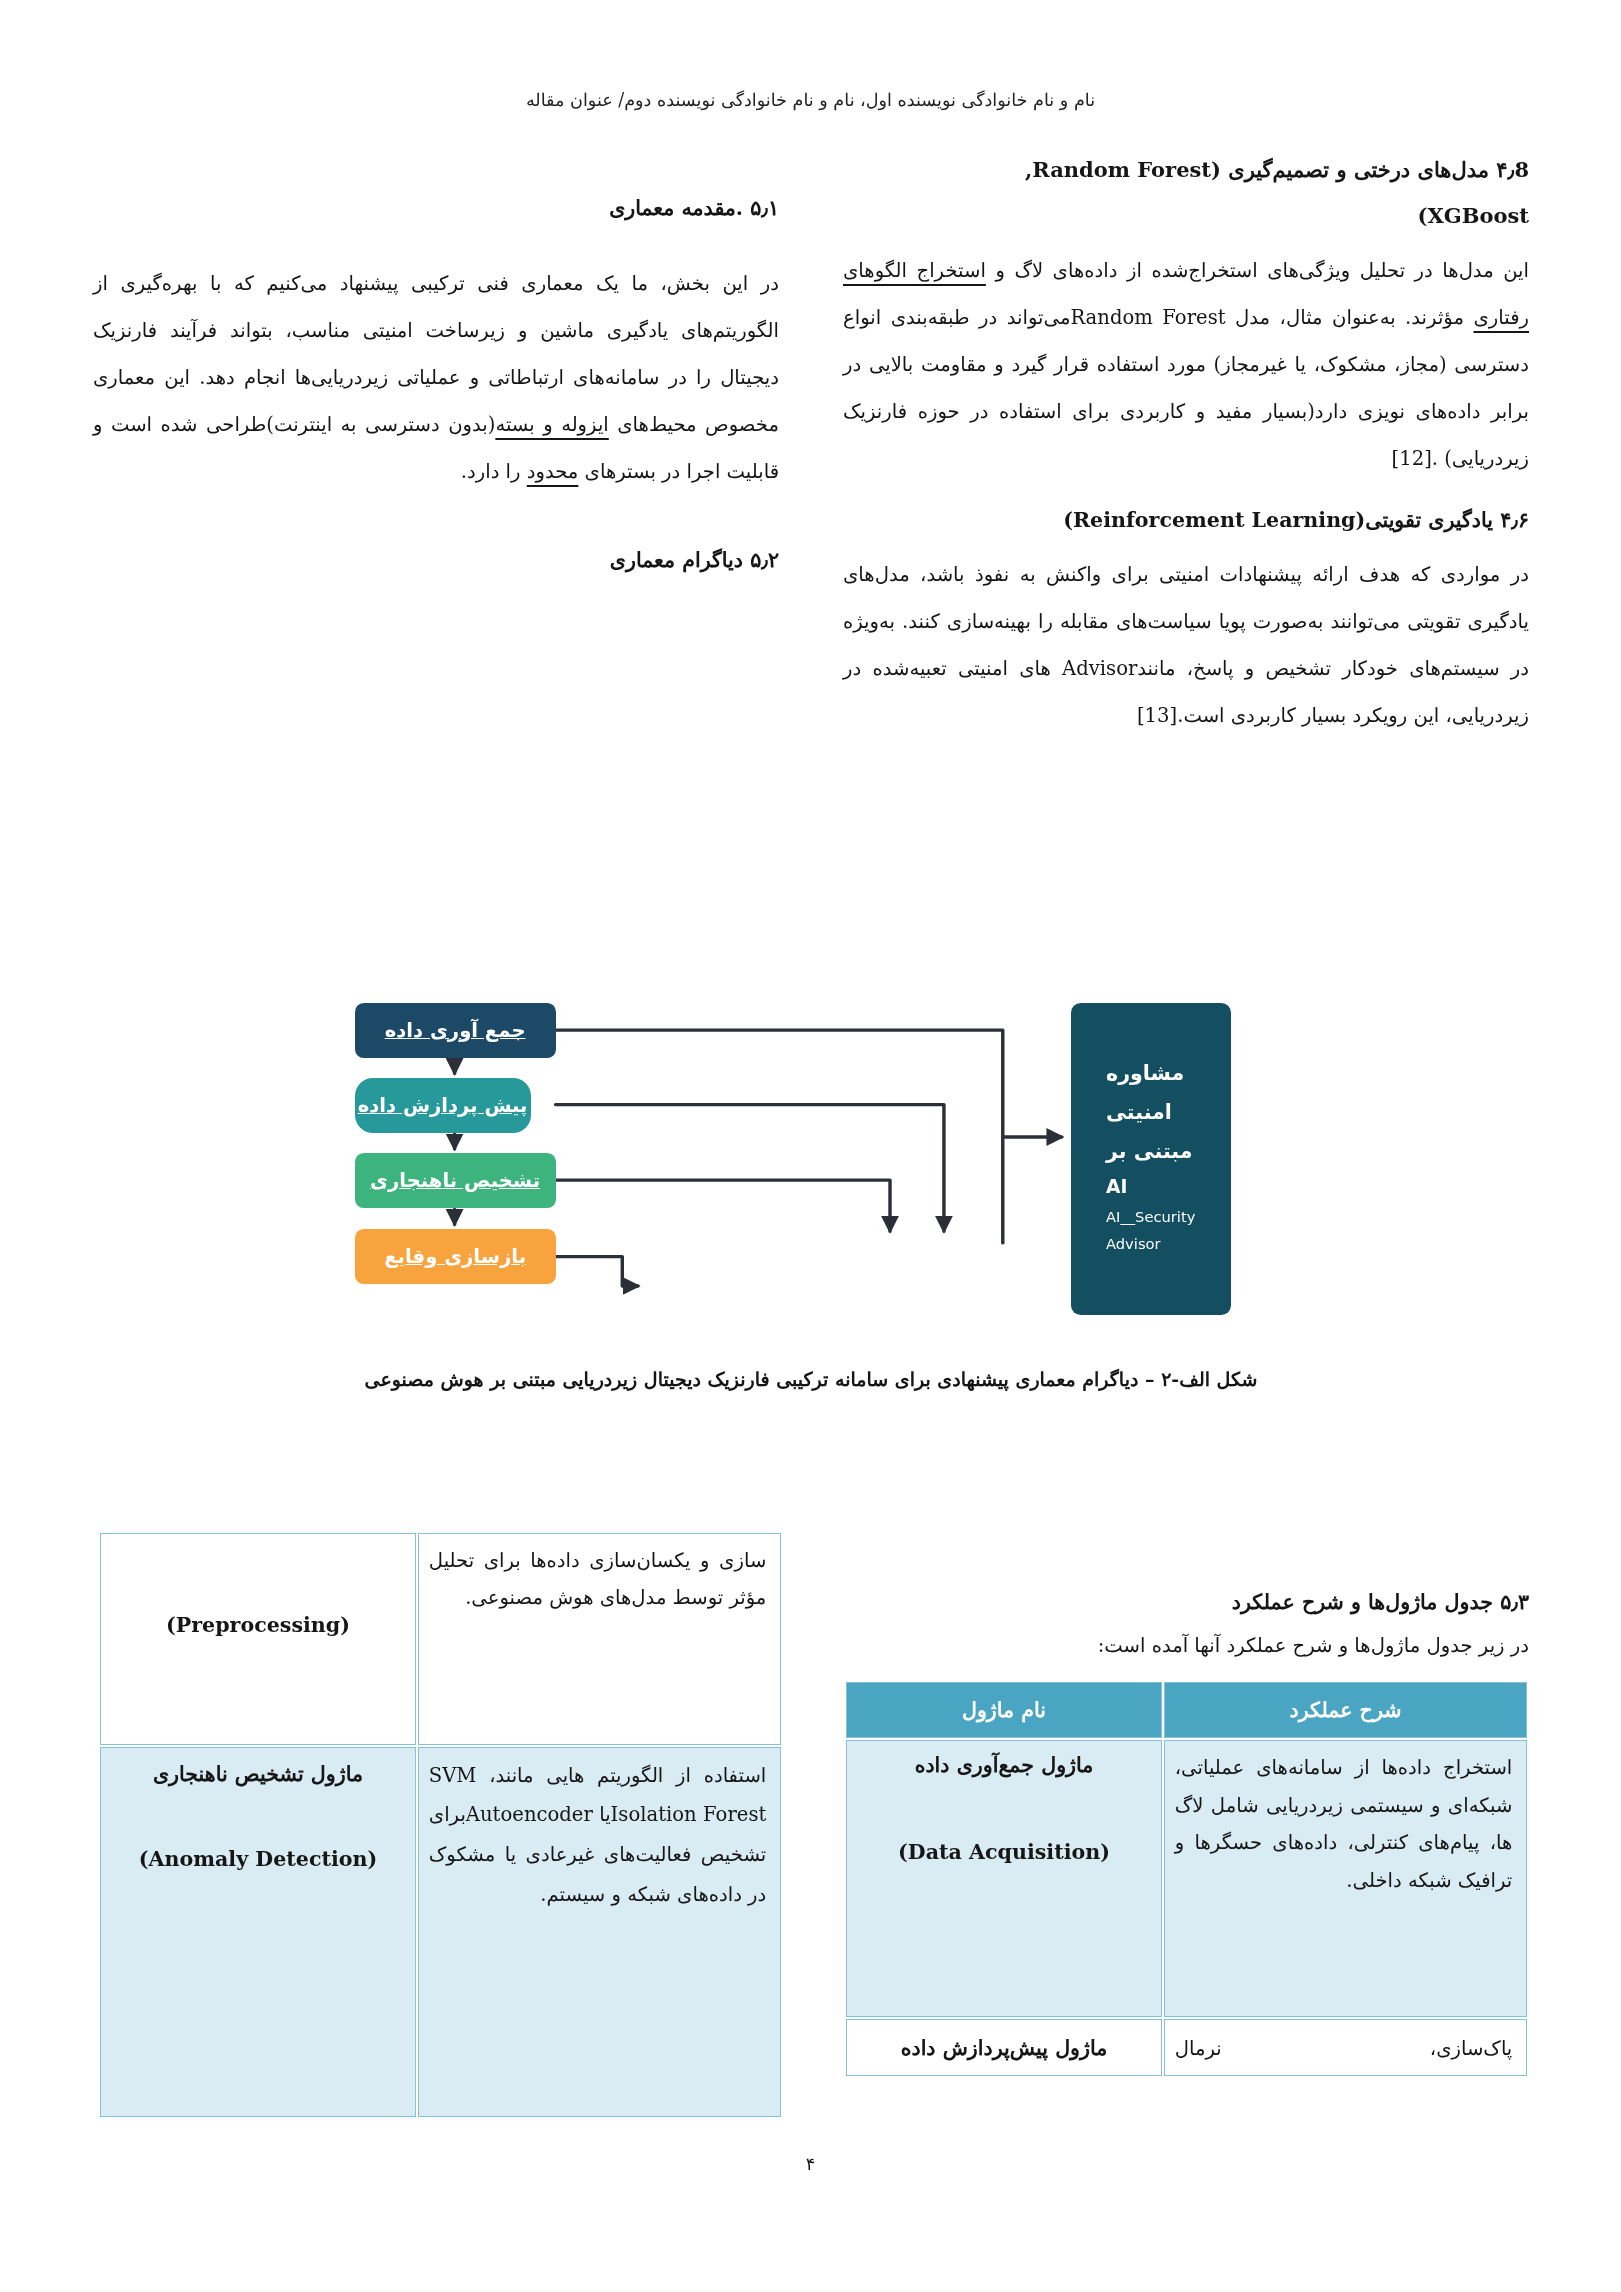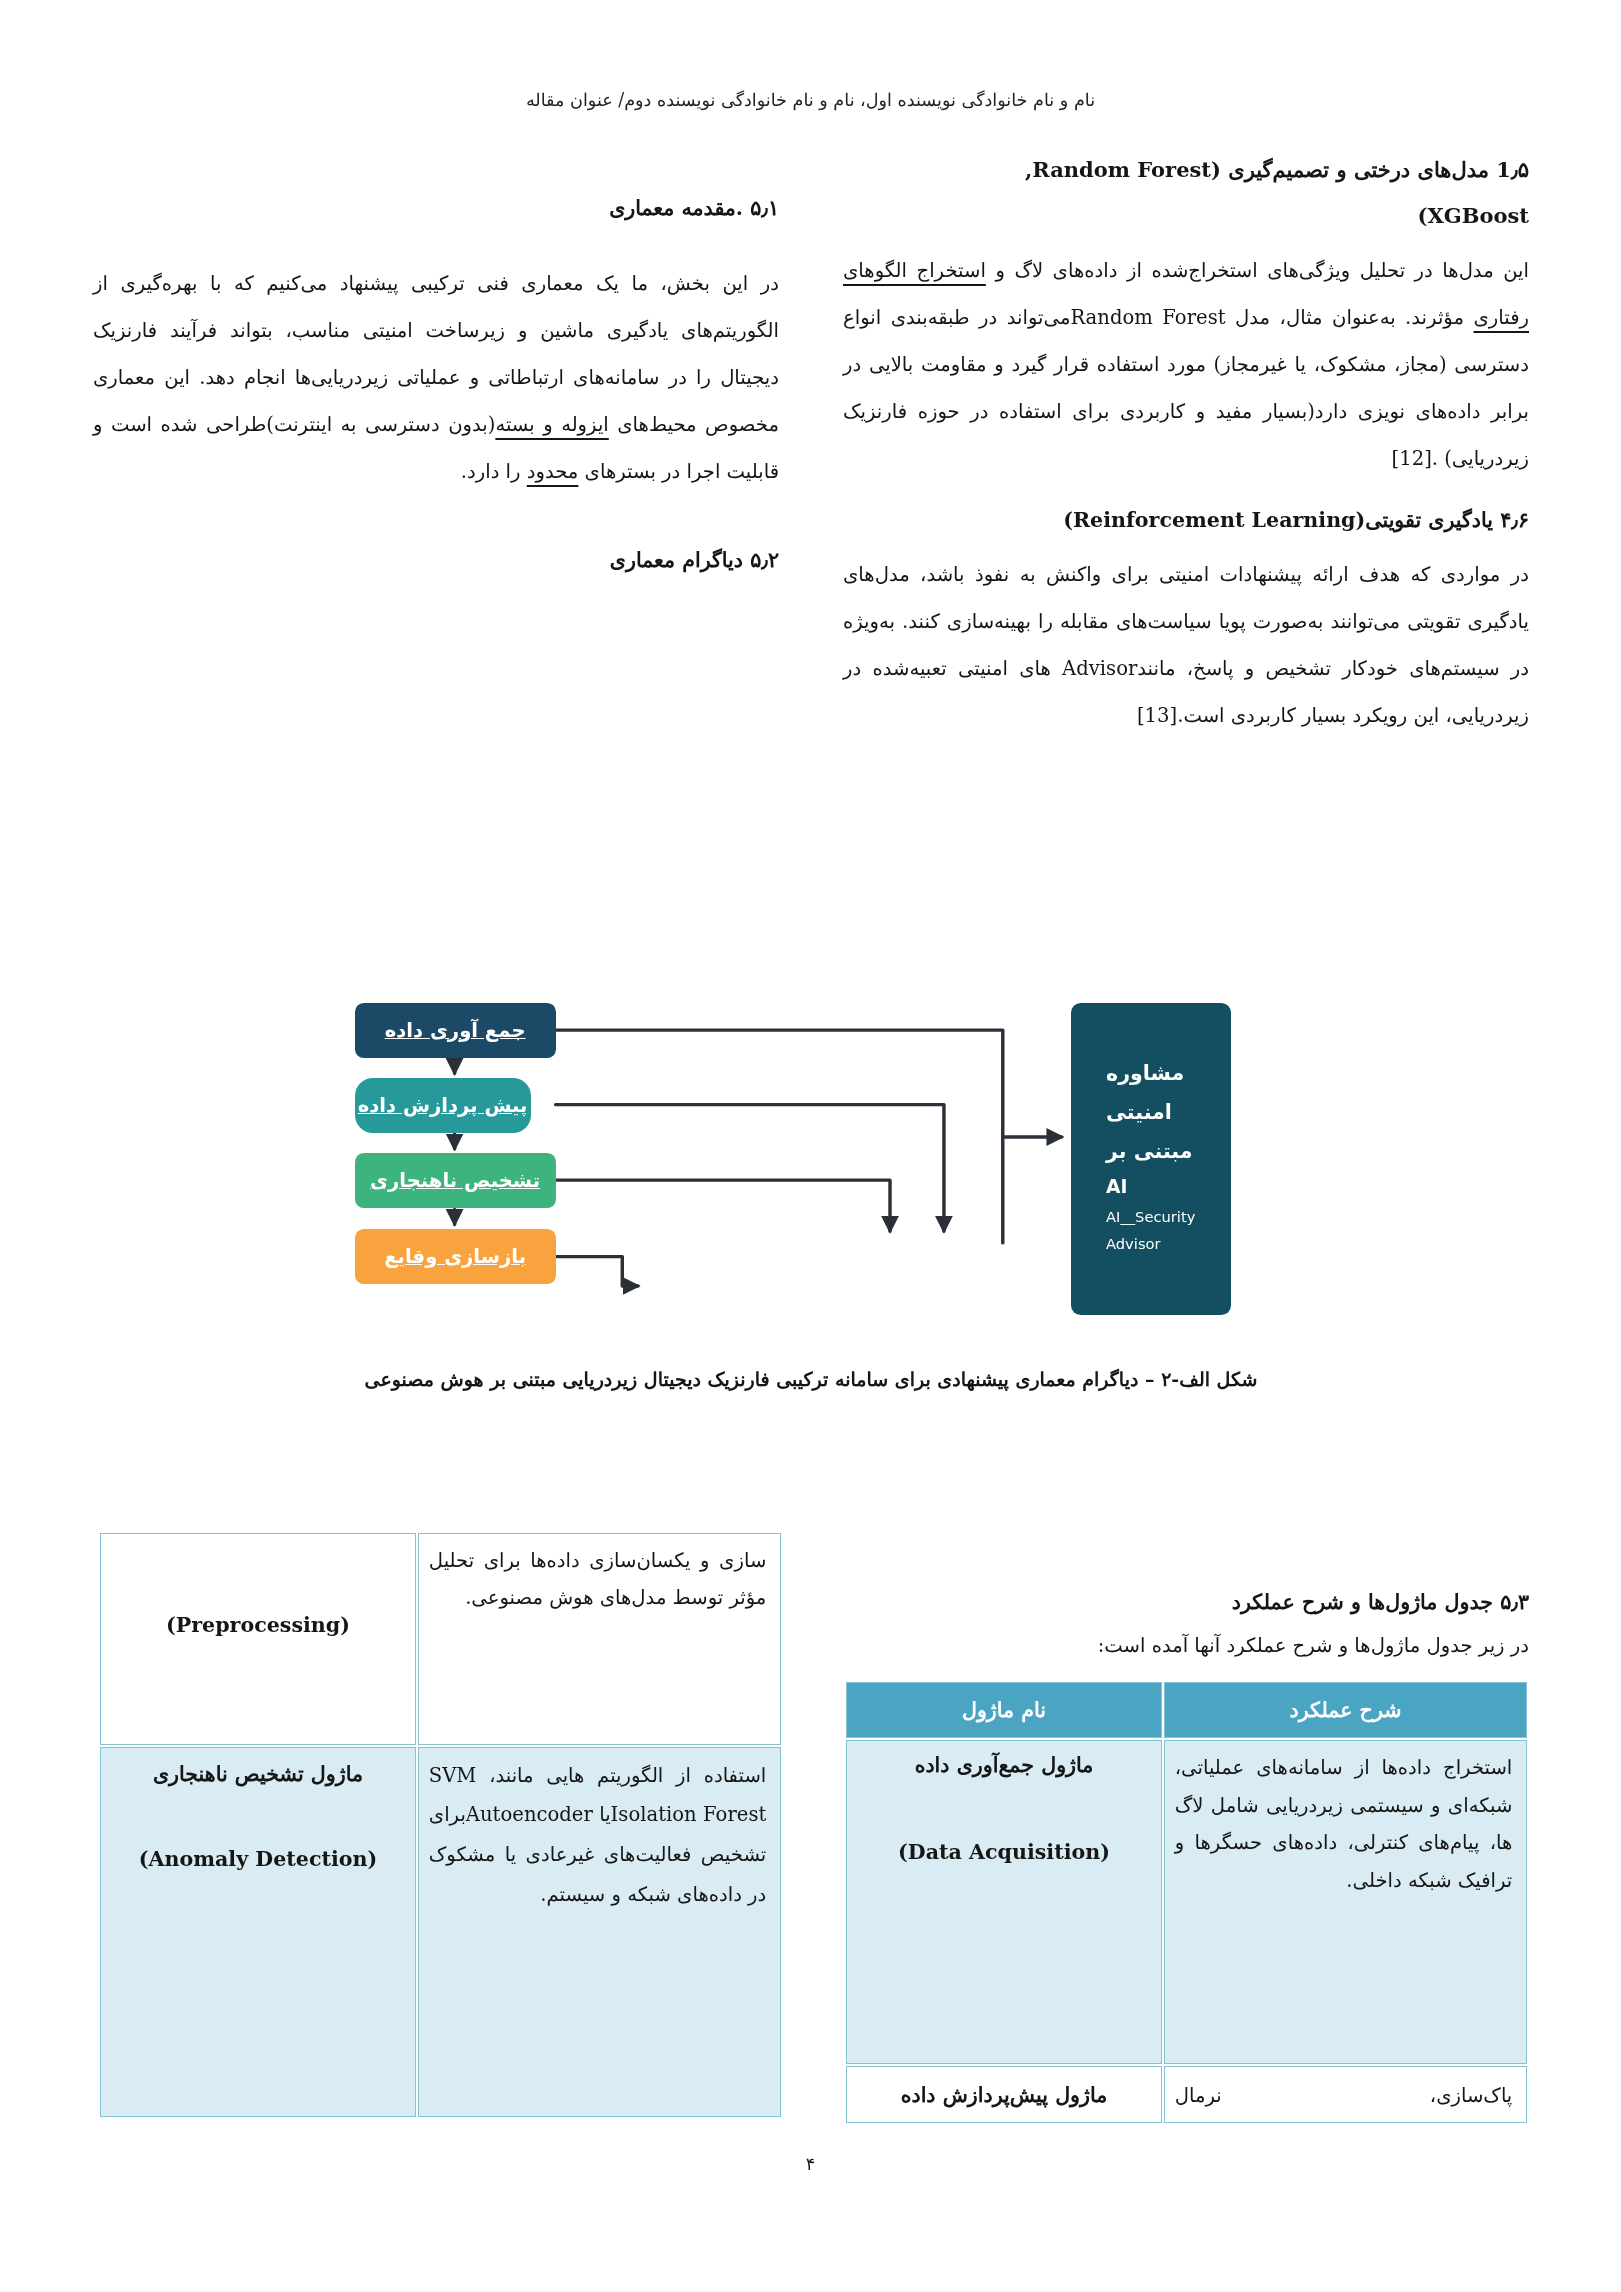--- a/index.html
+++ b/index.html
@@ -105,21 +105,21 @@
   }
 </style>
 </head>
 <body>
 
 <div class="page">
 
   <div class="running-header">نام و نام خانوادگی نویسنده اول، نام و نام خانوادگی نویسنده دوم/ عنوان مقاله</div>
 
   <div class="col col-right">
-    <h2 class="h-sec"><span>1٫۵ مدل‌های درختی و تصمیم‌گیری (Random Forest,</span><br><span>XGBoost)</span></h2>
+    <h2 class="h-sec"><span>۴٫8 مدل‌های درختی و تصمیم‌گیری (Random Forest,</span><br><span>XGBoost)</span></h2>
     <p class="para mt8"><span>این مدل‌ها در تحلیل ویژگی‌های استخراج‌شده از داده‌های لاگ و </span><span class="u-span">استخراج الگوهای رفتاری</span><span> مؤثرند. به‌عنوان مثال، مدل Random Forestمی‌تواند در طبقه‌بندی انواع دسترسی (مجاز، مشکوک، یا غیرمجاز) مورد استفاده قرار گیرد و مقاومت بالایی در برابر داده‌های نویزی دارد(بسیار مفید و کاربردی برای استفاده در حوزه فارنزیک زیردریایی) .[12]</span></p>
     <h2 class="h-sub mt16">۴٫۶ یادگیری تقویتی(Reinforcement Learning)</h2>
     <p class="para mt8">در مواردی که هدف ارائه پیشنهادات امنیتی برای واکنش به نفوذ باشد، مدل‌های یادگیری تقویتی می‌توانند به‌صورت پویا سیاست‌های مقابله را بهینه‌سازی کنند. به‌ویژه در سیستم‌های خودکار تشخیص و پاسخ، مانندAdvisor های امنیتی تعبیه‌شده در زیردریایی، این رویکرد بسیار کاربردی است.[13]</p>
   </div>
 
   <div class="col col-left">
     <h2 class="h-sub mt40">۵٫۱ .مقدمه معماری</h2>
     <p class="para mt30"><span>در این بخش، ما یک معماری فنی ترکیبی پیشنهاد می‌کنیم که با بهره‌گیری از الگوریتم‌های یادگیری ماشین و زیرساخت امنیتی مناسب، بتواند فرآیند فارنزیک دیجیتال را در سامانه‌های ارتباطاتی و عملیاتی زیردریایی‌ها انجام دهد. این معماری مخصوص محیط‌های </span><span class="u-span">ایزوله و بسته</span><span>(بدون دسترسی به اینترنت)طراحی شده است و قابلیت اجرا در بسترهای </span><span class="u-span">محدود</span><span> را دارد.</span></p>
     <h2 class="h-sub mt44">۵٫۲ دیاگرام معماری</h2>
   </div>
@@ -196,21 +196,21 @@
     <table class="modtable" dir="ltr" style="width:684px;margin-top:13.7px;">
       <colgroup>
           <col style="width:316px">
           <col style="width:363px">
         </colgroup>
       <tbody>
           <tr style="height:56px;">
         <th class="th">نام ماژول</th>
         <th class="th">شرح عملکرد</th>
       </tr>
-      <tr style="height:324px;border-radius:28px;">
+      <tr style="height:277px;border-radius:28px;">
         <td class="cell-name row-blue">
           <div class="name-stack" style="padding-top:11.8px;">
             <div>ماژول جمع‌آوری داده</div>
             <div style="margin-top:63px;">(Data Acquisition)</div>
           </div>
         </td>
         <td class="cell-desc row-blue">
           <div class="inner">استخراج داده‌ها از سامانه‌های عملیاتی، شبکه‌ای و سیستمی زیردریایی شامل لاگ ها، پیام‌های کنترلی، داده‌های حسگرها و ترافیک شبکه داخلی.</div>
         </td>
       </tr>

